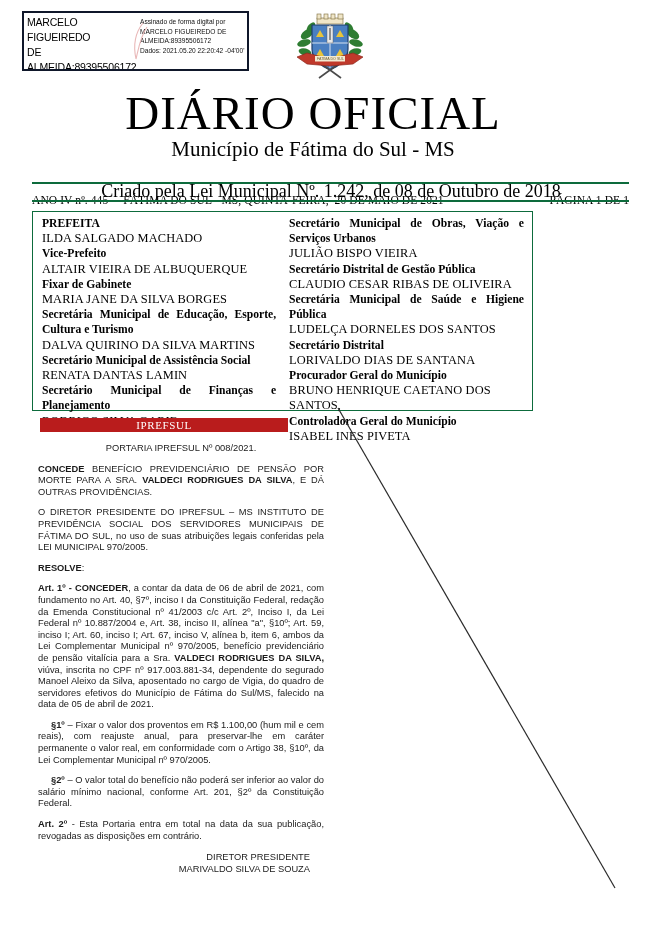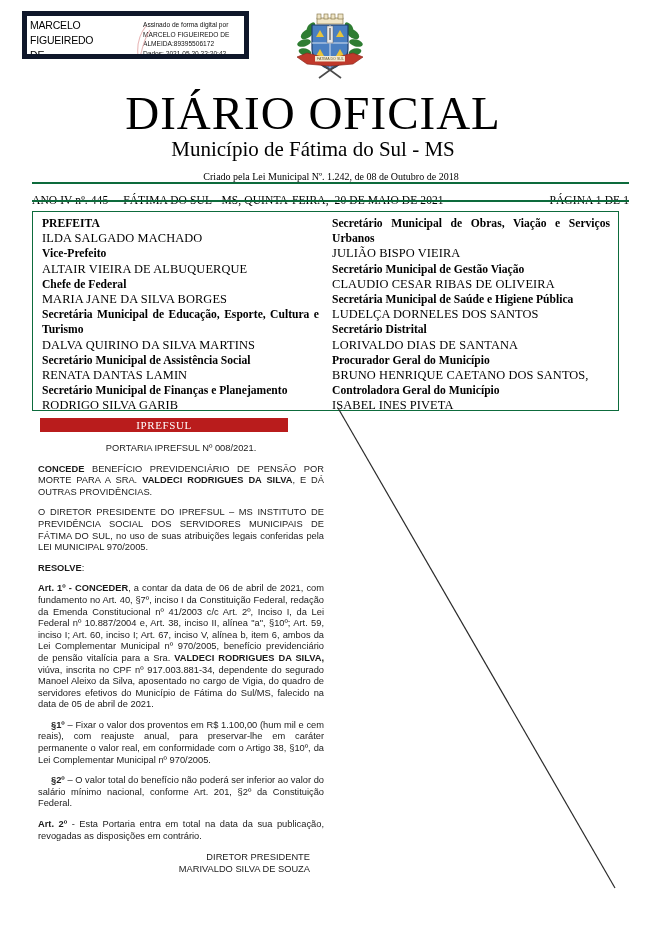--- a/index.html
+++ b/index.html
@@ -21,22 +21,22 @@
     height: 935px;
     background: #fff;
   }
 
   
   .sig-box {
     position: absolute;
     left: 22px;
     top: 11px;
     width: 227px;
-    height: 48px;
-    border: 5px solid #0f172a;
+    height: 60px;
+    border: 2px solid #0f172a;
     box-sizing: border-box;
     display: flex;
     overflow: hidden;
   }
   .sig-left {
     width: 112px;
     padding: 2px 1px 0 3px;
     font-family: "Liberation Sans", sans-serif;
     font-size: 10.5px;
     line-height: 15px;
@@ -88,23 +88,23 @@
   }
   .do-sub {
     font-family: "Liberation Serif", serif;
     font-size: 21px;
     line-height: 26px;
     font-weight: 400;
     margin-top: -2px;
   }
   .do-law {
     font-family: "Liberation Serif", serif;
-    font-size: 10px;
+    font-size: 18px;
     line-height: 18px;
-    margin-top: 6px;
+    margin-top: 20px;
     padding-left: 36px;
   }
 
   
   .rule {
     position: absolute;
     left: 32px;
     width: 597px;
     height: 1.5px;
     background: #0d6b3c;
@@ -126,21 +126,21 @@
     letter-spacing: 0.1px;
   }
   .banner-left { white-space: pre; }
   .banner-right { white-space: pre; }
 
   
   .officials {
     position: absolute;
     left: 32px;
     top: 211px;
-    width: 587px;
+    width: 501px;
     height: 200px;
     border: 1.6px solid #0d6b3c;
     box-sizing: border-box;
     display: flex;
     padding: 4px 0 0 0;
   }
   .col {
     box-sizing: border-box;
   }
   .col-left {
@@ -311,33 +311,33 @@
     <span class="banner-right">PÁGINA 1 DE 1</span>
   </div>
   <div class="rule rule-bottom"></div>
 
   <div class="officials">
     <div class="col col-left">
       <div class="role">PREFEITA</div>
       <div class="person">ILDA SALGADO MACHADO</div>
       <div class="role">Vice-Prefeito</div>
       <div class="person">ALTAIR VIEIRA DE ALBUQUERQUE</div>
-      <div class="role">Chefe de Federal</div>
+      <div class="role">Fixar de Gabinete</div>
       <div class="person">MARIA JANE DA SILVA BORGES</div>
       <div class="role justify">Secretária Municipal de Educação, Esporte, Cultura e Turismo</div>
       <div class="person">DALVA QUIRINO DA SILVA MARTINS</div>
       <div class="role">Secretário Municipal de Assistência Social</div>
       <div class="person">RENATA DANTAS LAMIN</div>
       <div class="role">Secretário Municipal de Finanças e Planejamento</div>
       <div class="person">RODRIGO SILVA GARIB</div>
     </div>
     <div class="col col-right">
       <div class="role">Secretário Municipal de Obras, Viação e Serviços Urbanos</div>
       <div class="person">JULIÃO BISPO VIEIRA</div>
-      <div class="role">Secretário Municipal de Gestão Viação</div>
+      <div class="role">Secretário Distrital de Gestão Pública</div>
       <div class="person">CLAUDIO CESAR RIBAS DE OLIVEIRA</div>
       <div class="role">Secretária Municipal de Saúde e Higiene Pública</div>
       <div class="person">LUDELÇA DORNELES DOS SANTOS</div>
       <div class="role">Secretário Distrital</div>
       <div class="person">LORIVALDO DIAS DE SANTANA</div>
       <div class="role">Procurador Geral do Município</div>
       <div class="person">BRUNO HENRIQUE CAETANO DOS SANTOS,</div>
       <div class="role">Controladora Geral do Município</div>
       <div class="person">ISABEL INES PIVETA</div>
     </div>

